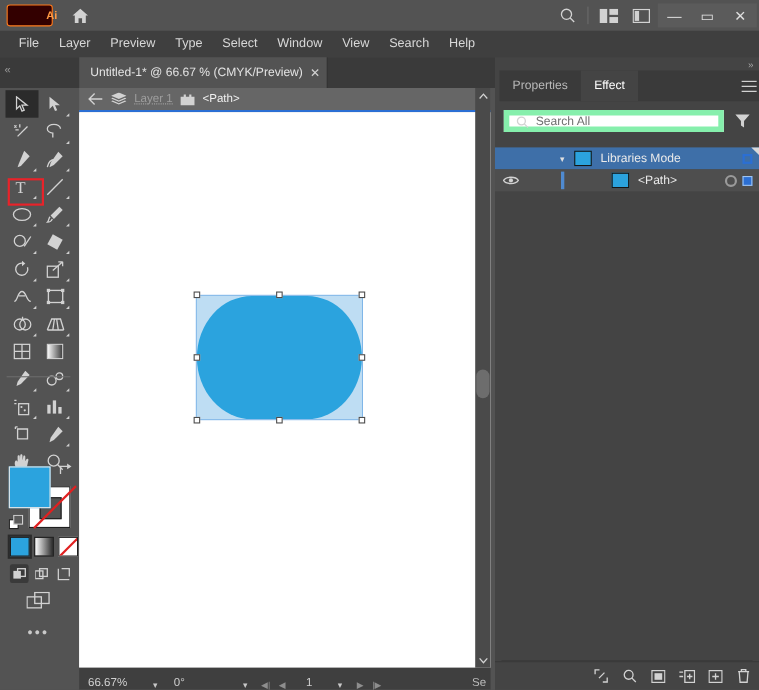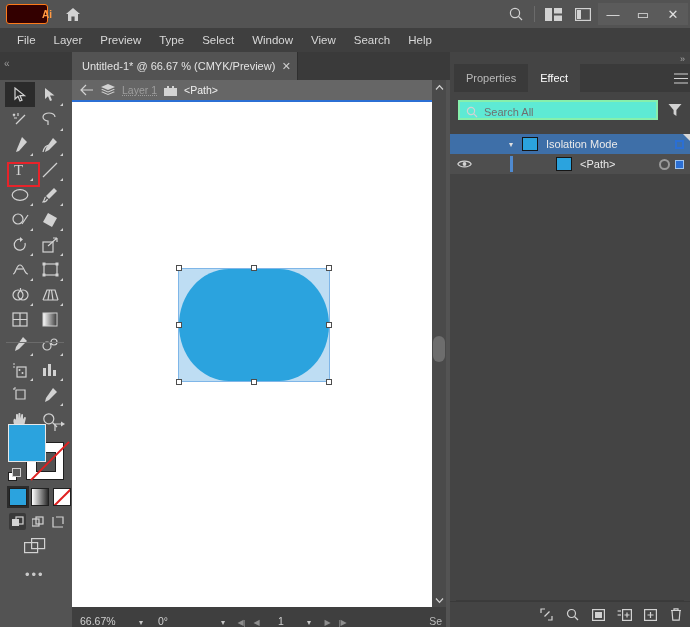--- a/index.html
+++ b/index.html
@@ -170,21 +170,21 @@
   .rp-tabs {
     position:absolute; left:4px; top:12px; width:240px; height:28px;
     background:#3a3a3a; display:flex; align-items:flex-end;
   }
   .rp-tab { height:28px; padding:0 12px; display:flex; align-items:center; font-size:11px; color:#b9b9b9; }
   .rp-tab.active { background:#444444; color:#ffffff; }
   .rp-menu { margin-left:auto; width:26px; height:28px; display:flex; align-items:center; justify-content:center; }
 
   .rp-search {
     position:absolute; left:8px; top:48px; width:200px; height:20px;
-    background:#5eead4; border:2px solid #86efac; display:flex; align-items:flex-end; padding-left:6px;
+    background:#ffffff; border:5px solid #86efac; display:flex; align-items:flex-start; padding-left:6px;
   }
   .rp-search-ph { color:#6f6f6f; font-size:11px; margin-left:6px; }
   .rp-filter { position:absolute; left:216px; top:48px; width:18px; height:20px;
                display:flex; align-items:center; justify-content:center; }
 
   .layer-row {
     position:absolute; left:0; width:240px; height:20px; display:flex; align-items:center;
   }
   .layer-row.iso { top:82px; background:#3e6fa8; }
   .layer-row.path { top:102px; background:#4e4e4e; }
@@ -681,21 +681,21 @@
         </svg>
     </div>
 
     <div class="layer-row iso">
       <div class="lr-eye"></div>
       <div class="lr-lock"></div>
       <div class="lr-indent">
         <span class="lr-chev">▾</span>
       </div>
       <div class="lr-thumb"></div>
-      <div class="lr-name">Isolation Mode</div>
+      <div class="lr-name">Libraries Mode</div>
       <div class="lr-right">
         <div class="lr-sel-hollow"></div>
       </div>
       <div class="iso-corner"></div>
     </div>
 
     <div class="layer-row path">
       <div class="lr-eye">
         <svg width="15" height="10" viewBox="0 0 15 10">
             <path class="ic" d="M0.8 5 C3 1.2 12 1.2 14.2 5 C12 8.8 3 8.8 0.8 5 Z"></path>

